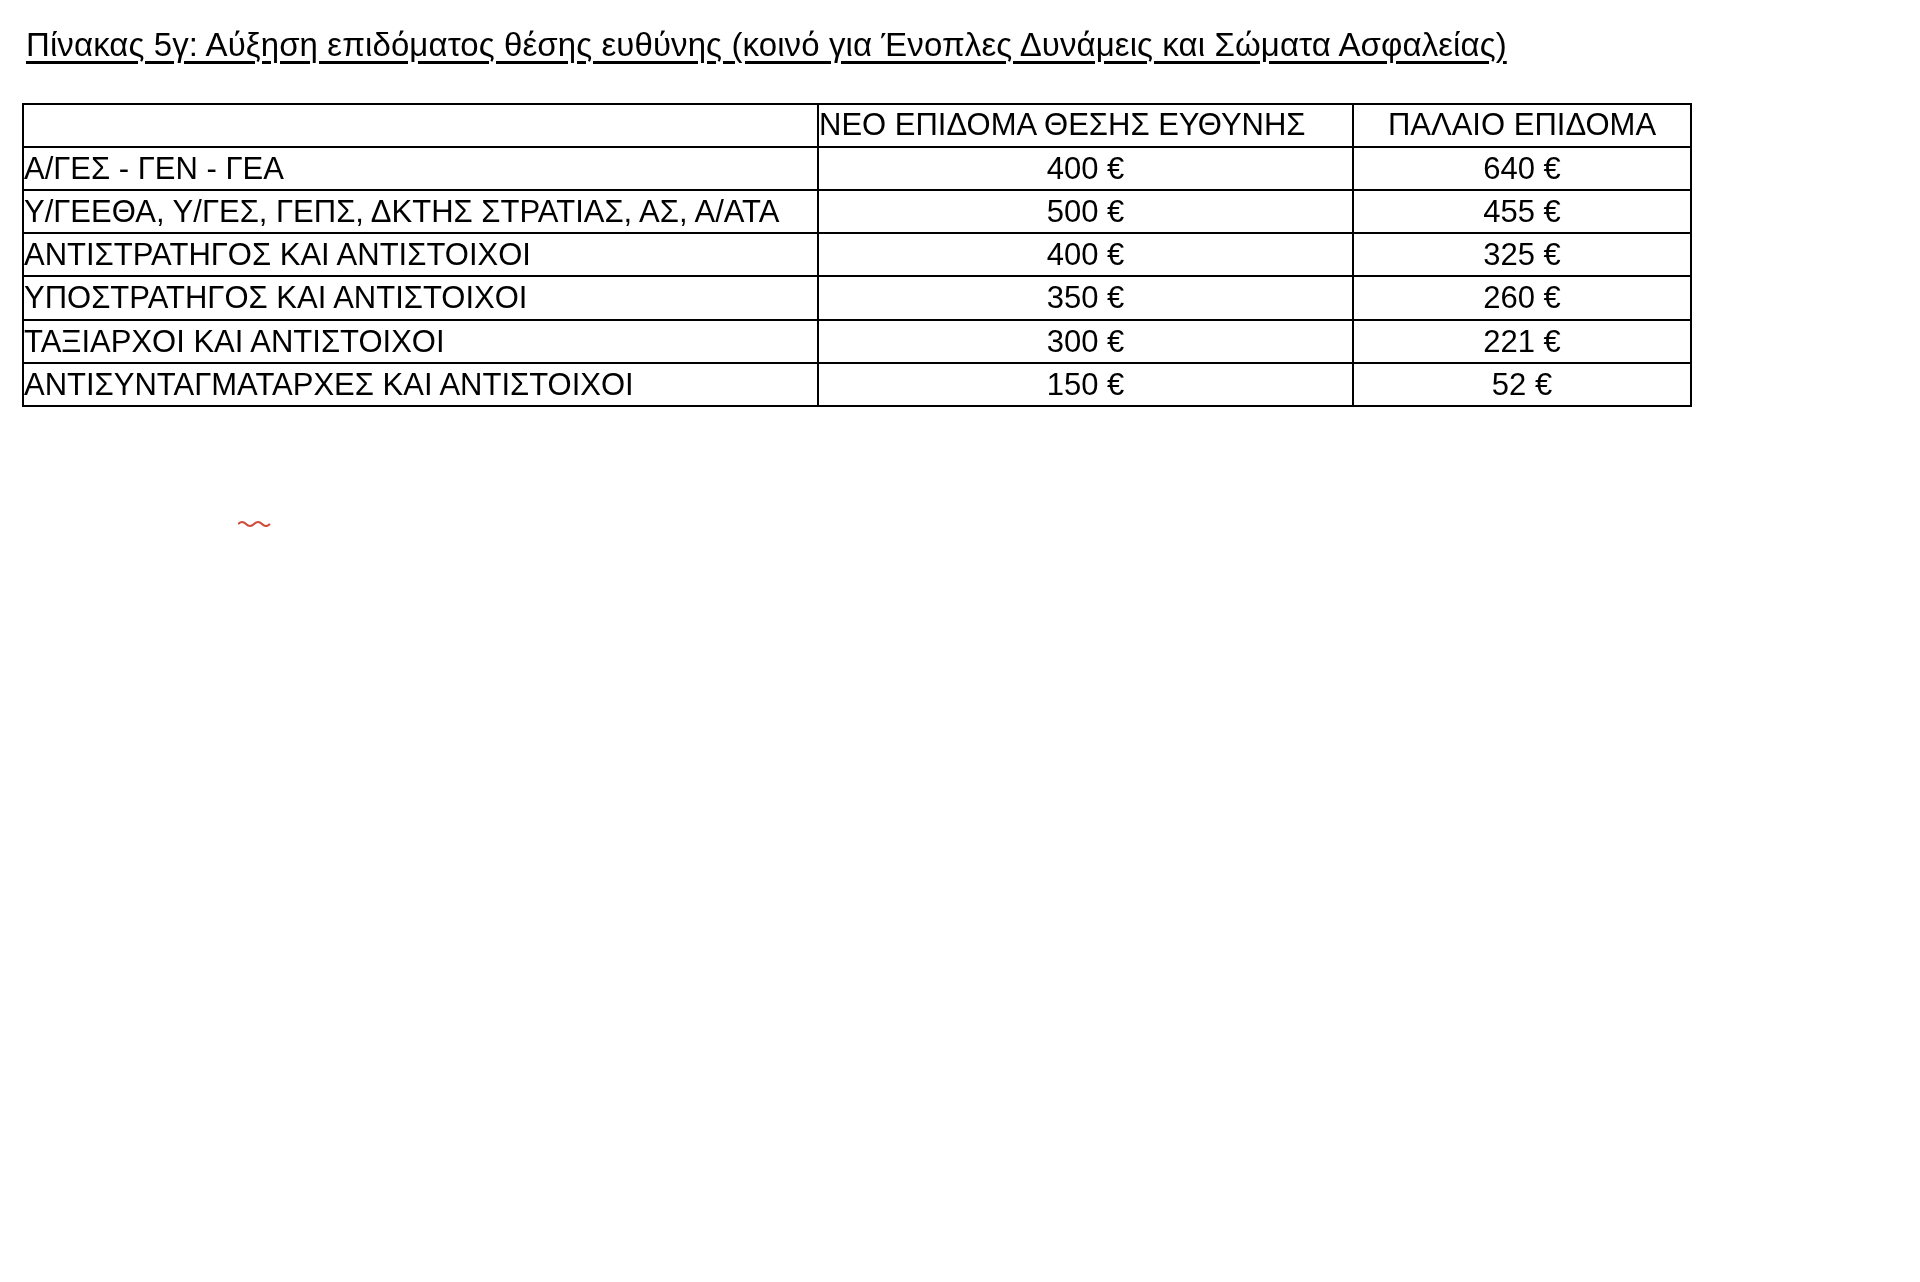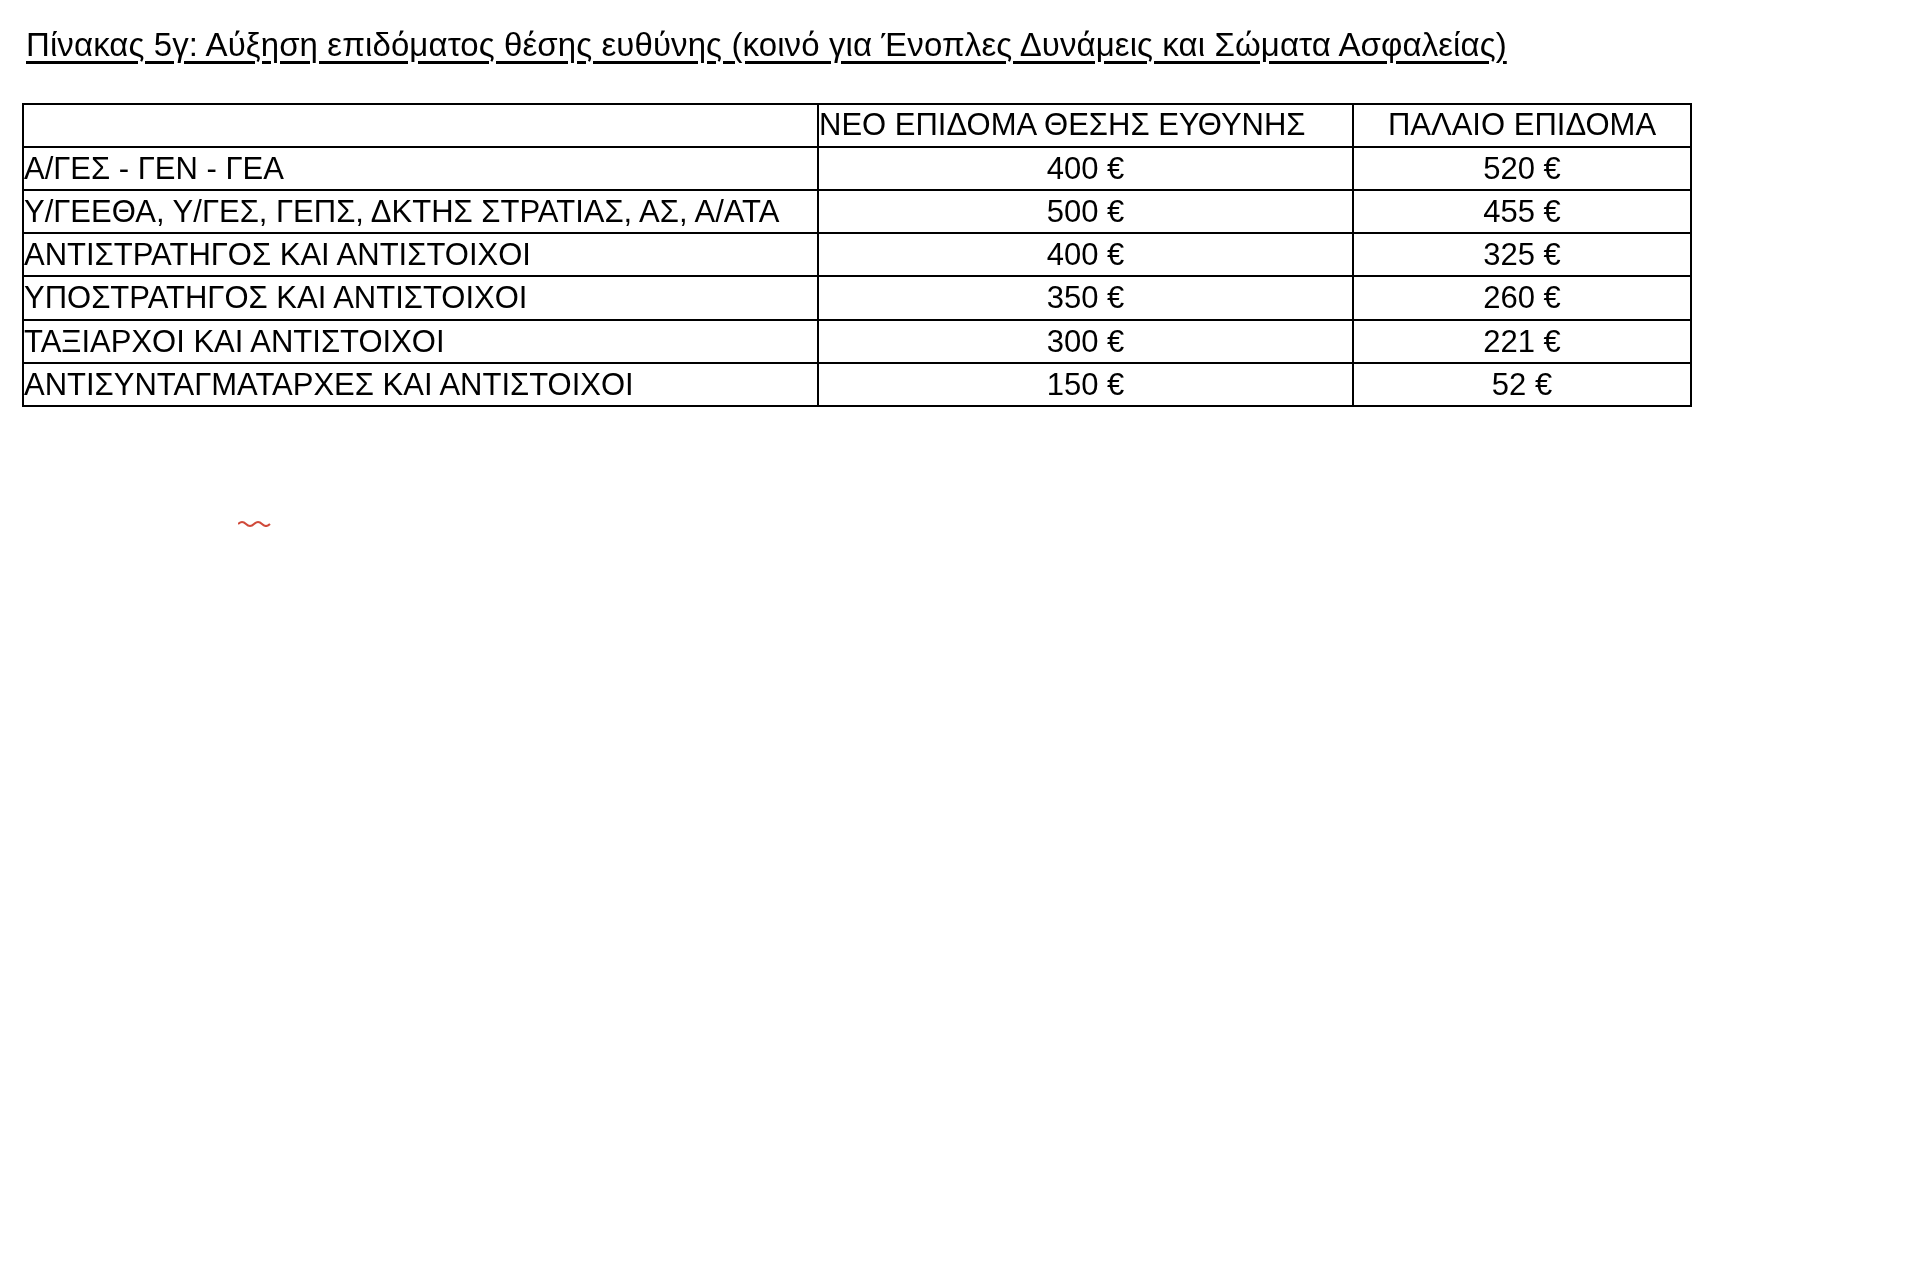--- a/index.html
+++ b/index.html
@@ -104,21 +104,21 @@
         <tr>
           <th class="head-blank"></th>
           <th class="head-new">ΝΕΟ ΕΠΙΔΟΜΑ ΘΕΣΗΣ ΕΥΘΥΝΗΣ</th>
           <th class="head-old">ΠΑΛΑΙΟ ΕΠΙΔΟΜΑ</th>
         </tr>
       </thead>
       <tbody>
         <tr>
           <td class="cell-label">Α/ΓΕΣ - ΓΕΝ - ΓΕΑ</td>
           <td class="cell-num">400 €</td>
-          <td class="cell-num">520 €</td>
+          <td class="cell-num">640 €</td>
         </tr>
         <tr>
           <td class="cell-label">Υ/ΓΕΕΘΑ, Υ/ΓΕΣ, ΓΕΠΣ, ΔΚΤΗΣ ΣΤΡΑΤΙΑΣ, ΑΣ, Α/ΑΤΑ</td>
           <td class="cell-num">500 €</td>
           <td class="cell-num">455 €</td>
         </tr>
         <tr>
           <td class="cell-label">ΑΝΤΙΣΤΡΑΤΗΓΟΣ ΚΑΙ ΑΝΤΙΣΤΟΙΧΟΙ</td>
           <td class="cell-num">400 €</td>
           <td class="cell-num">325 €</td>

